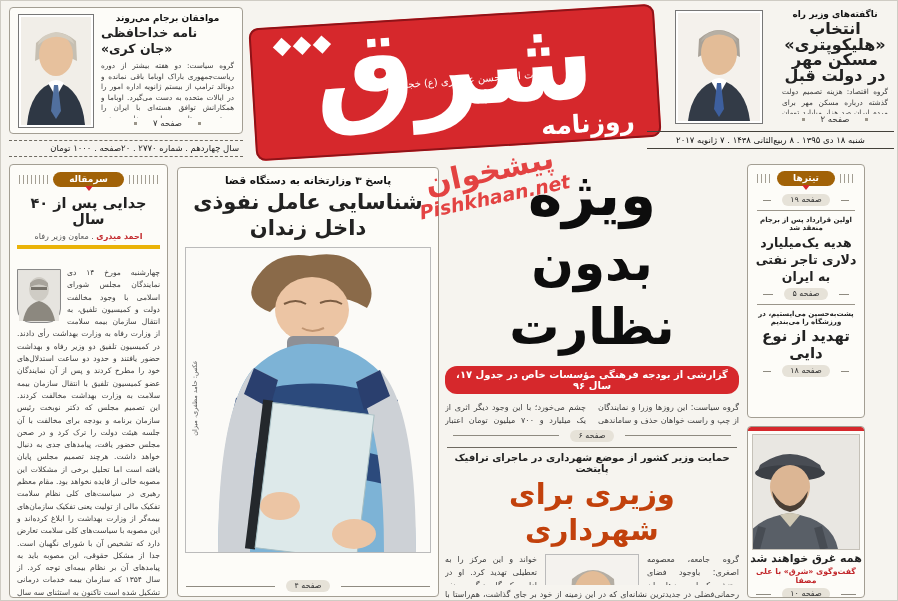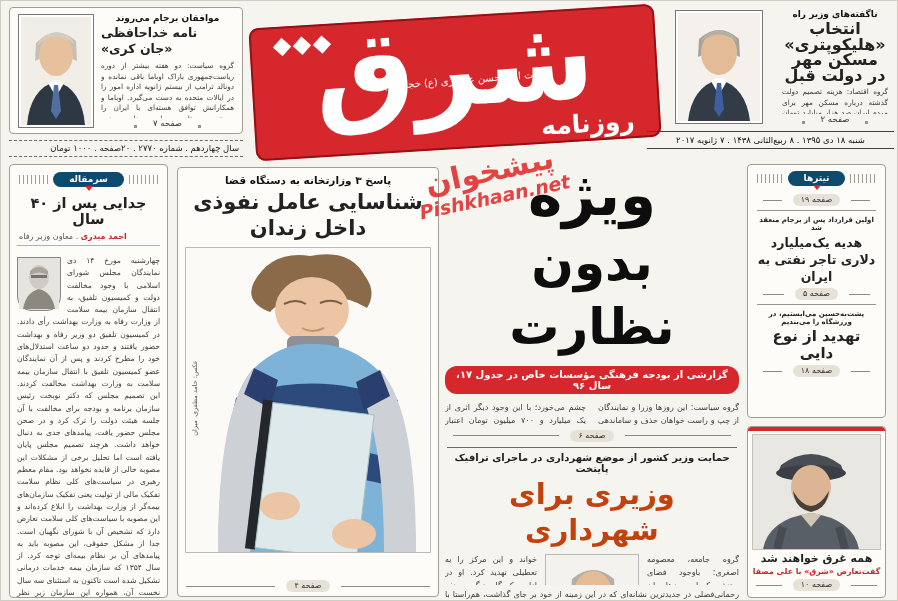--- a/index.html
+++ b/index.html
@@ -9,26 +9,26 @@
     background:#f6f4ef; overflow:hidden; direction:rtl;
     font-family:"DejaVu Sans", sans-serif; color:#222;
     border:1px solid #cfccc4;
   }
   .box { background:#fdfcf8; border:1px solid #a39e93; border-radius:4px; }
 
   
   .pmk { display:flex; align-items:center; gap:11px; margin:3px 8px 2px; }
   .pmk .ln { flex:1; height:1px; background:#8f8b81; }
   .pmk .pill { font-size:8px; line-height:12px; background:#e6e2d8; border-radius:7px; padding:0 8px; color:#333; white-space:nowrap; }
-  .pmk2 { display:flex; align-items:flex-end; justify-content:center; gap:16px; font-size:8.5px; color:#333; }
+  .pmk2 { display:flex; align-items:center; justify-content:center; gap:16px; font-size:8.5px; color:#333; }
   .pmk2 .dot { width:3px; height:3px; background:#9a958a; }
 
   .badge-row { display:flex; align-items:center; gap:5px; margin:1px 2px 8px; }
   .hatch { flex:1; height:9px; background:repeating-linear-gradient(90deg,#a39e93 0 1px,transparent 1px 4px); }
-  .badge { position:relative; background:#0c4a6e; color:#fff; font-size:9px; font-weight:bold; line-height:14px; border-radius:8px; padding:0 16px 1px; white-space:nowrap; }
+  .badge { position:relative; background:#a16207; color:#fff; font-size:9px; font-weight:bold; line-height:14px; border-radius:8px; padding:0 16px 1px; white-space:nowrap; }
   .badge::after { content:""; position:absolute; bottom:-4px; right:50%; margin-right:-4px; border:4px solid transparent; border-top:5px solid #d6282c; border-bottom:0; }
 
   .kicker-sm { font-size:9px; font-weight:bold; text-align:center; color:#111; }
   .jtext { text-align:justify; color:#3b3b3b; }
 
   
   .kerry-box { position:absolute; left:8px; top:6px; width:234px; height:127px; display:flex; flex-direction:row; padding:5px 8px; gap:7px; }
   .kerry-text { flex:1; display:flex; flex-direction:column; }
   .kerry-text .hl { font-size:12.5px; font-weight:bold; text-align:left; line-height:16px; margin:2px 0 4px; }
   .kerry-text .bd { font-size:7.3px; line-height:10.5px; height:64px; overflow:hidden; }
@@ -48,21 +48,21 @@
   .housing-box { position:absolute; left:668px; top:4px; width:225px; height:123px; display:flex; flex-direction:row-reverse; padding:4px 6px; gap:19px; background:transparent; }
   .housing-text { flex:1; display:flex; flex-direction:column; }
   .housing-text .hl { font-size:16px; font-weight:bold; text-align:center; line-height:15.5px; margin:2px 0 4px; }
   .housing-text .bd { font-size:7.3px; line-height:10.5px; height:62px; overflow:hidden; }
   .date-line { position:absolute; left:646px; top:130px; width:247px; font-size:8.5px; text-align:center; color:#111;
     border-top:1px solid #44413a; border-bottom:1px solid #44413a; padding:3px 0; }
 
   
   .editorial-col { position:absolute; left:8px; top:163px; width:159px; height:434px; padding:6px 7px; overflow:hidden; }
   .editorial-col .hl { font-size:14.5px; font-weight:bold; text-align:center; margin:2px 0 5px; }
-  .byline { font-size:8px; text-align:left; border-bottom:1px solid #eab308; padding:0 2px 4px; margin-bottom:9px; }
+  .byline { font-size:8px; text-align:center; border-bottom:4px solid #eab308; padding:0 2px 4px; margin-bottom:18px; }
   .byline .nm { color:#c2272b; font-weight:bold; }
   .byline .rl { color:#555; }
   .editorial-col .bd { font-size:7.6px; line-height:12.3px; }
   .author-photo { float:left; margin:2px 6px 2px 0; border:1px solid #888; border-radius:0 0 14px 14px; background:#e4e2dd; padding:1px; }
 
   .center-col { position:absolute; left:176px; top:166px; width:262px; height:430px; padding:6px 7px 18px; overflow:visible; }
   .center-col .hl { font-size:21px; font-weight:bold; text-align:center; line-height:26px; margin:3px 0 6px; }
   .center-photo { position:relative; width:100%; height:306px; border:1px solid #bbb; background:#fbfaf8; overflow:hidden; }
   .center-col .cap { position:absolute; left:0; right:0; bottom:2px; }
   .photo-credit { position:absolute; left:-39px; bottom:150px; width:96px; text-align:center; font-size:6.5px; color:#555;
@@ -75,21 +75,21 @@
   .lead-body { display:flex; gap:12px; margin-top:8px; height:84px; overflow:hidden; font-size:8px; line-height:12.8px; }
   .lead-body > div { flex:1; }
   .divider { border-top:1px solid #6e6a61; margin:3px 2px; }
   .muni-kicker { font-size:10px; font-weight:bold; text-align:center; margin-top:1px; }
   .muni-hl { font-size:29px; font-weight:bold; text-align:center; line-height:36px; margin:2px 0 6px; color:#c2410c; }
   .muni-cols { display:flex; gap:8px; height:104px; overflow:hidden; font-size:8px; line-height:12.8px; }
   .muni-cols > div { flex:1; }
   .muni-photo { flex:0 0 92px; border:1px solid #bbb; background:#f4f2ee; height:100px; }
   .muni-bottom { font-size:8px; line-height:12.8px; height:44px; overflow:hidden; margin-top:4px; }
 
-  .right-col { position:absolute; left:746px; top:163px; width:139px; }
+  .right-col { position:absolute; left:746px; top:163px; width:118px; }
   .titrha-box { padding:5px 7px 4px; height:254px; overflow:hidden; }
   .titr-item .hl { font-size:12.5px; font-weight:bold; text-align:center; line-height:17px; margin:2px 0; }
   .titr-item .hl.big { font-size:15px; }
   .titr-item .kk { font-size:7px; font-weight:bold; text-align:center; color:#222; margin-top:5px; }
   .titr-sep { border-top:1px solid #9a958a; margin:4px 2px 0; }
 
   .mosaffa-box { margin-top:8px; height:172px; overflow:hidden; padding:0 0 2px; }
   .redtop { height:4px; background:#d6282c; border-radius:3px 3px 0 0; }
   .mosaffa-photo { margin:3px 4px 2px; height:116px; background:#eceae5; border:1px solid #c5c1b8; overflow:hidden; }
   .mosaffa-box .hl { font-size:11px; font-weight:bold; text-align:center; margin-top:2px; }
@@ -315,21 +315,21 @@
           <path d="M38 30 Q68 8 98 30 L101 38 Q68 28 35 38 Z" fill="#494d54"></path>
           <ellipse cx="68" cy="38" rx="35" ry="8" fill="#3b3f45"></ellipse>
           <ellipse cx="68" cy="52" rx="20" ry="22" fill="#dcb694"></ellipse>
           <path d="M50 56 Q68 86 86 56 Q84 74 68 77 Q52 74 50 56 Z" fill="#4a3f35"></path>
           <path d="M20 114 Q26 84 68 78 Q110 84 116 114 Z" fill="#595f67"></path>
           <path d="M58 80 L68 92 L78 80 Q68 76 58 80" fill="#cfc8b4"></path>
           <path d="M34 114 L40 92 M102 114 L96 92" stroke="#474c53" stroke-width="8"></path>
         </svg>
       </div>
       <div class="hl">همه غرق خواهند شد</div>
-      <div class="sub">گفت‌تعارض «شرق» با علی مصفا</div>
+      <div class="sub">گفت‌وگوی «شرق» با علی مصفا</div>
       <div class="pmk">
         <span class="ln"></span>
         <span class="pill">صفحه ۱۰</span>
         <span class="ln"></span>
       </div>
     </div>
   </div>
 
   <div class="watermark">
     <div class="wm1">پیشخوان</div>

